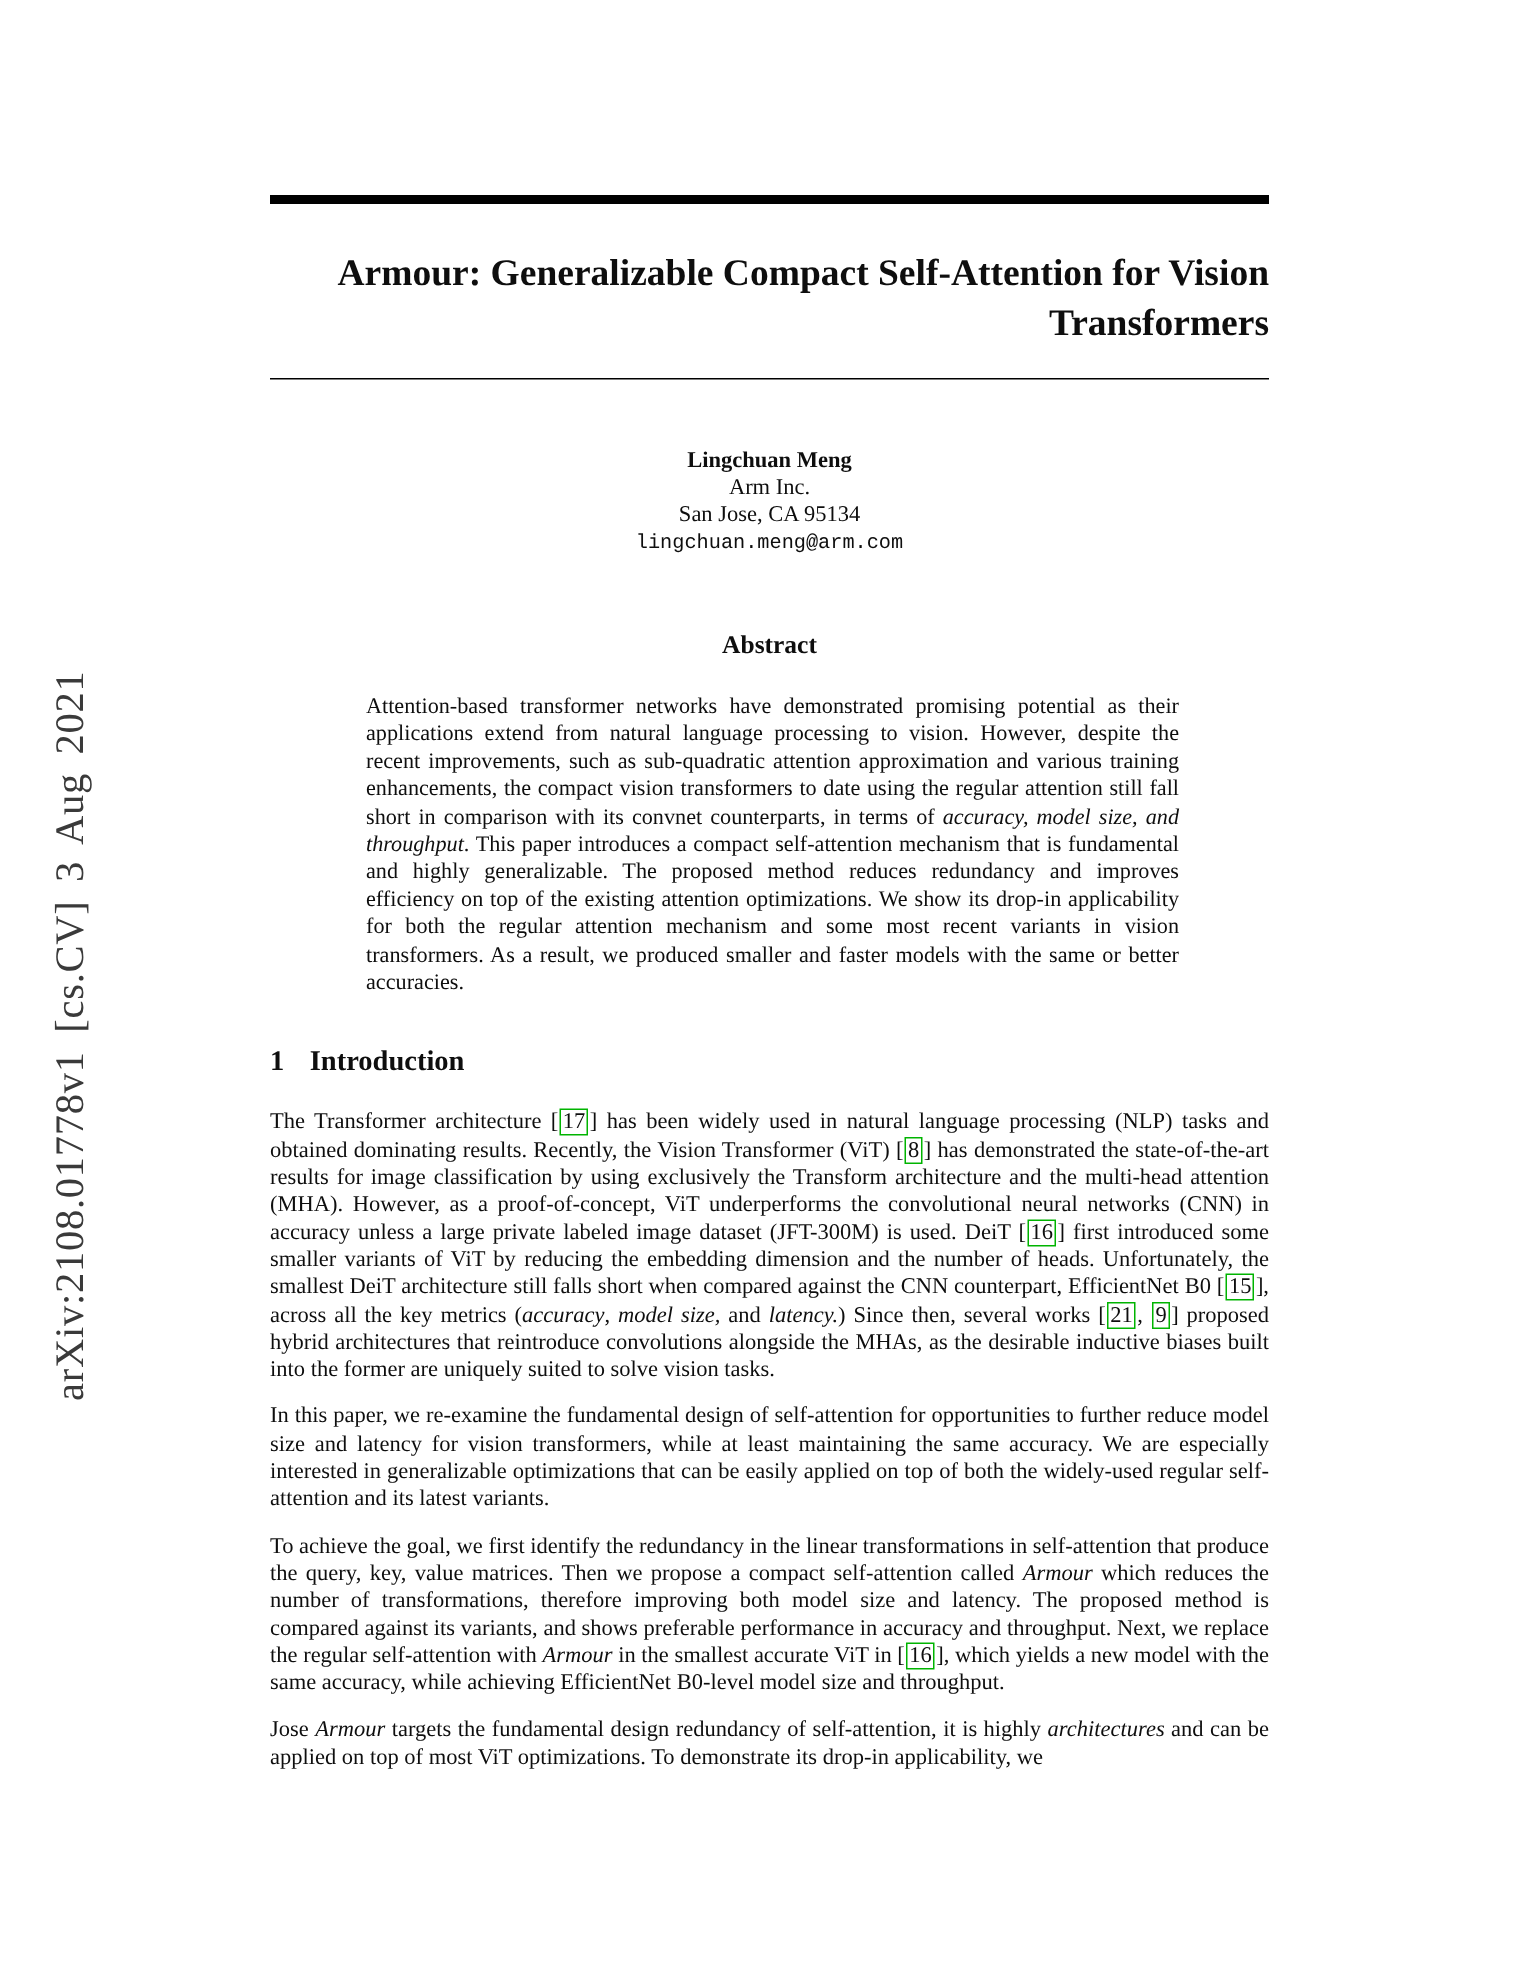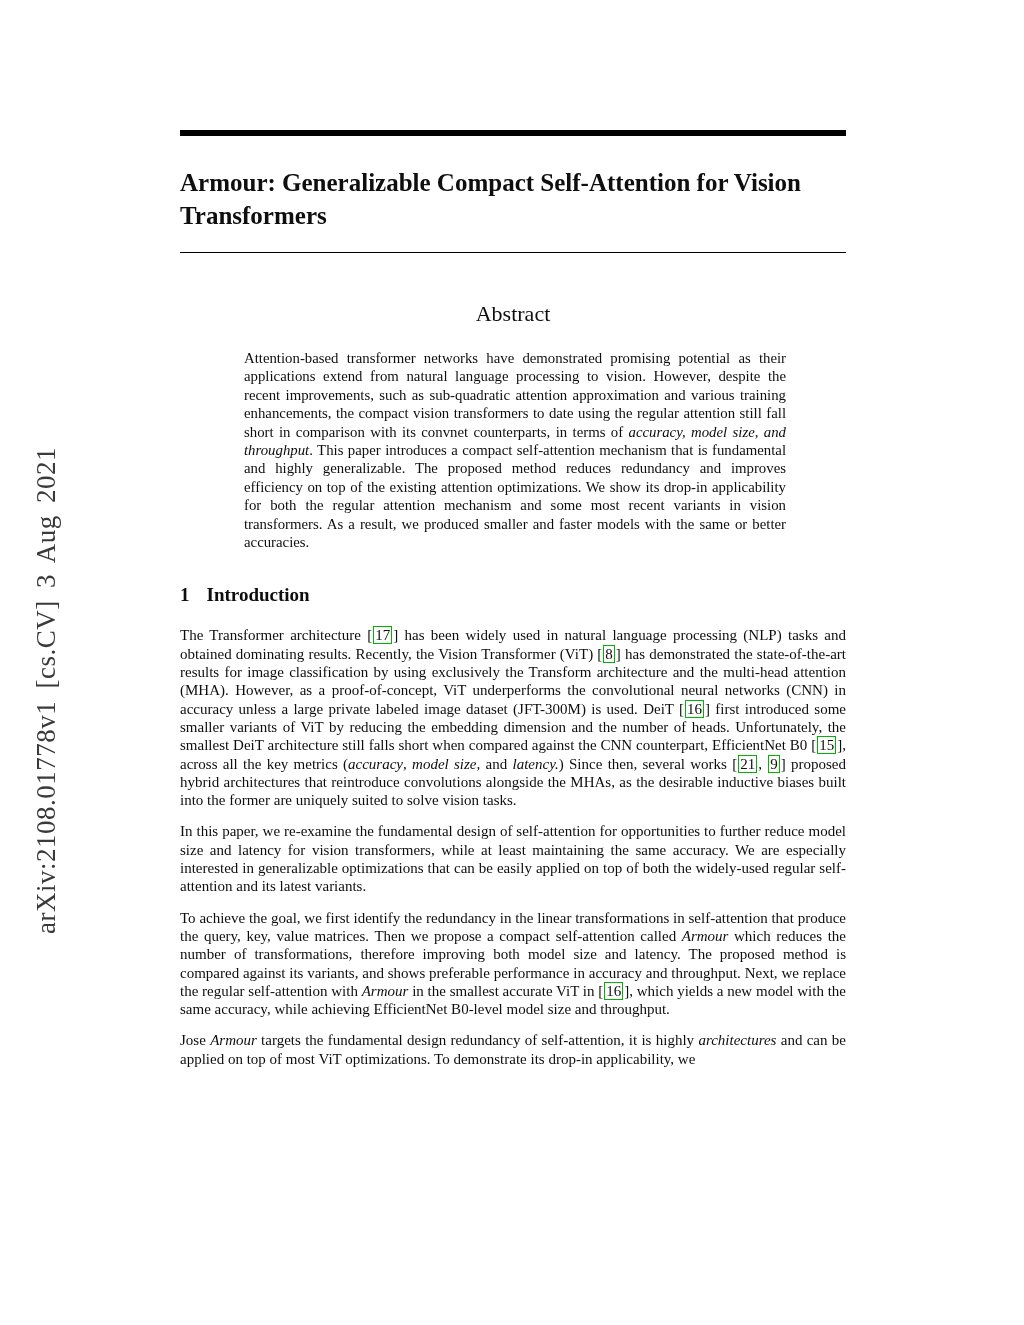--- a/index.html
+++ b/index.html
@@ -31,43 +31,43 @@
   .top-rule {
     margin-top:130px;
     height:6px;
     background:#000;
   }
   .paper-title {
     margin-top:30px;
     font-size:25px;
     line-height:33px;
     font-weight:bold;
-    text-align:left;
+    text-align:right;
   }
   .title-rule {
     margin-top:20px;
     border-top:1.5px solid #000;
   }
   .author-block {
     margin-top:45px;
     text-align:center;
     font-size:15px;
     line-height:18px;
   }
   .author-name { font-weight:bold; }
   .author-email {
     font-family:"Liberation Mono", monospace;
     font-size:13.5px;
     margin-top:2px;
   }
   .abstract-heading {
     margin-top:48px;
     text-align:center;
-    font-size:22px;
-    font-weight:normal;
+    font-size:17px;
+    font-weight:bold;
   }
   .abstract-text {
     margin:22px 60px 0 64px;
     text-align:justify;
     font-size:14.8px;
     line-height:18.4px;
   }
   .section-heading {
     margin-top:33px;
     font-size:19px;
@@ -101,20 +101,26 @@
   <div class="watermark">arXiv:2108.01778v1 [cs.CV] 3 Aug 2021</div>
 
   <div class="content">
 
     <div class="top-rule"></div>
 
     <h1 class="paper-title">Armour: Generalizable Compact Self-Attention for Vision Transformers</h1>
 
     <div class="title-rule"></div>
 
+    <div class="author-block">
+      <div class="author-name">Lingchuan Meng</div>
+      <div class="author-affiliation">Arm Inc.</div>
+      <div class="author-address">San Jose, CA 95134</div>
+      <div class="author-email">lingchuan.meng@arm.com</div>
+    </div>
 
     <h2 class="abstract-heading">Abstract</h2>
 
     <p class="abstract-text"><span>Attention-based transformer networks have demonstrated promising potential as their applications extend from natural language processing to vision. However, despite the recent improvements, such as sub-quadratic attention approximation and various training enhancements, the compact vision transformers to date using the regular attention still fall short in comparison with its convnet counterparts, in terms of </span><em>accuracy, model size, and throughput</em><span>. This paper introduces a compact self-attention mechanism that is fundamental and highly generalizable. The proposed method reduces redundancy and improves efficiency on top of the existing attention optimizations. We show its drop-in applicability for both the regular attention mechanism and some most recent variants in vision transformers. As a result, we produced smaller and faster models with the same or better accuracies.</span></p>
 
     <h3 class="section-heading">
       <span class="sec-num">1</span><span>Introduction</span>
     </h3>
 
     <p class="para first"><span>The Transformer architecture [</span><span class="cite">17</span><span>] has been widely used in natural language processing (NLP) tasks and obtained dominating results. Recently, the Vision Transformer (ViT) [</span><span class="cite">8</span><span>] has demonstrated the state-of-the-art results for image classification by using exclusively the Transform architecture and the multi-head attention (MHA). However, as a proof-of-concept, ViT underperforms the convolutional neural networks (CNN) in accuracy unless a large private labeled image dataset (JFT-300M) is used. DeiT [</span><span class="cite">16</span><span>] first introduced some smaller variants of ViT by reducing the embedding dimension and the number of heads. Unfortunately, the smallest DeiT architecture still falls short when compared against the CNN counterpart, EfficientNet B0 [</span><span class="cite">15</span><span>], across all the key metrics (</span><em>accuracy</em><span>, </span><em>model size,</em><span> and </span><em>latency.</em><span>) Since then, several works [</span><span class="cite">21</span><span>, </span><span class="cite">9</span><span>] proposed hybrid architectures that reintroduce convolutions alongside the MHAs, as the desirable inductive biases built into the former are uniquely suited to solve vision tasks.</span></p>

